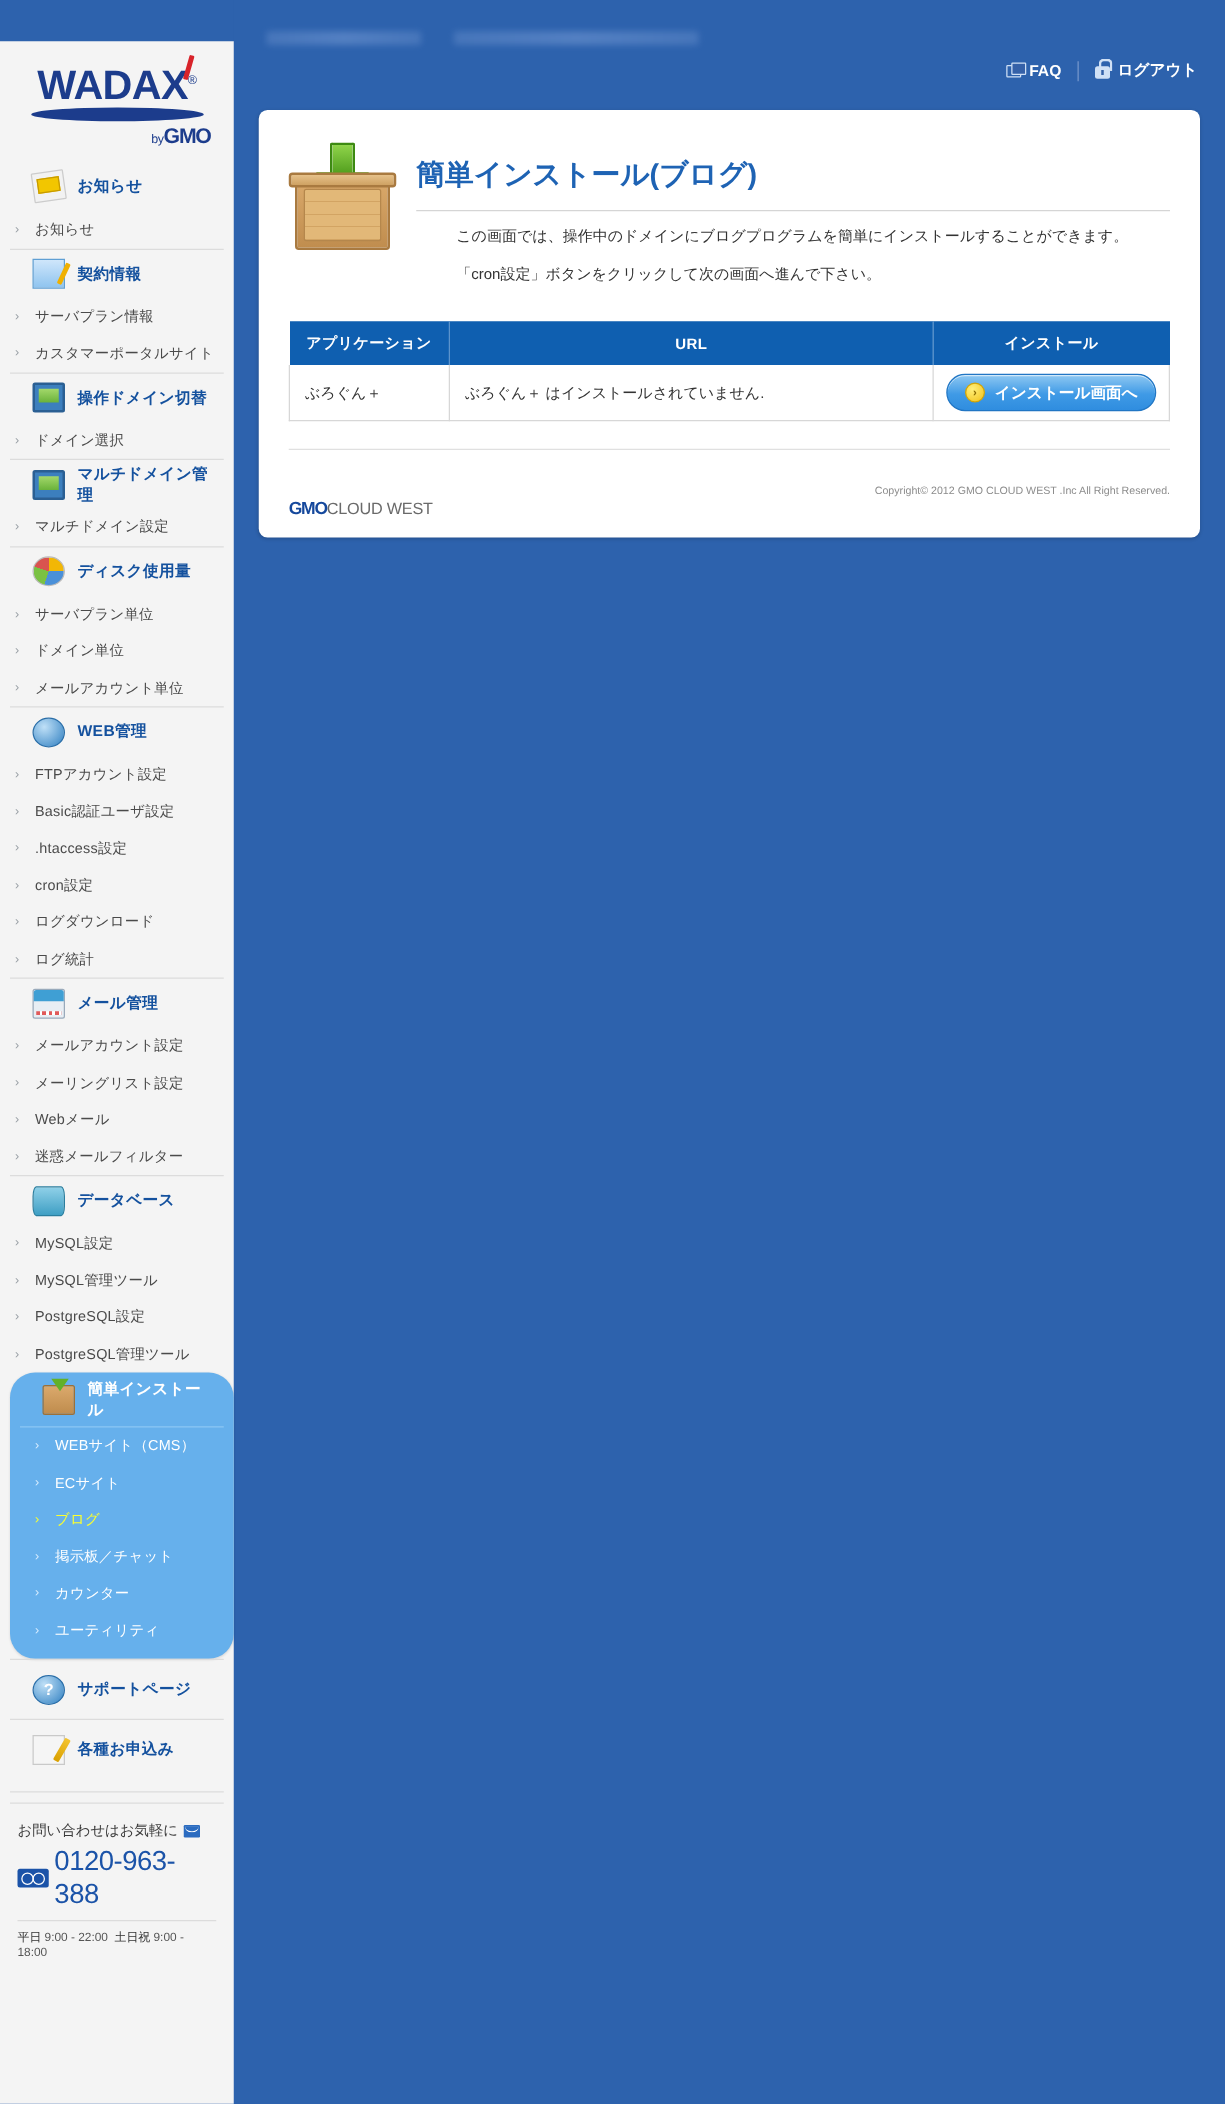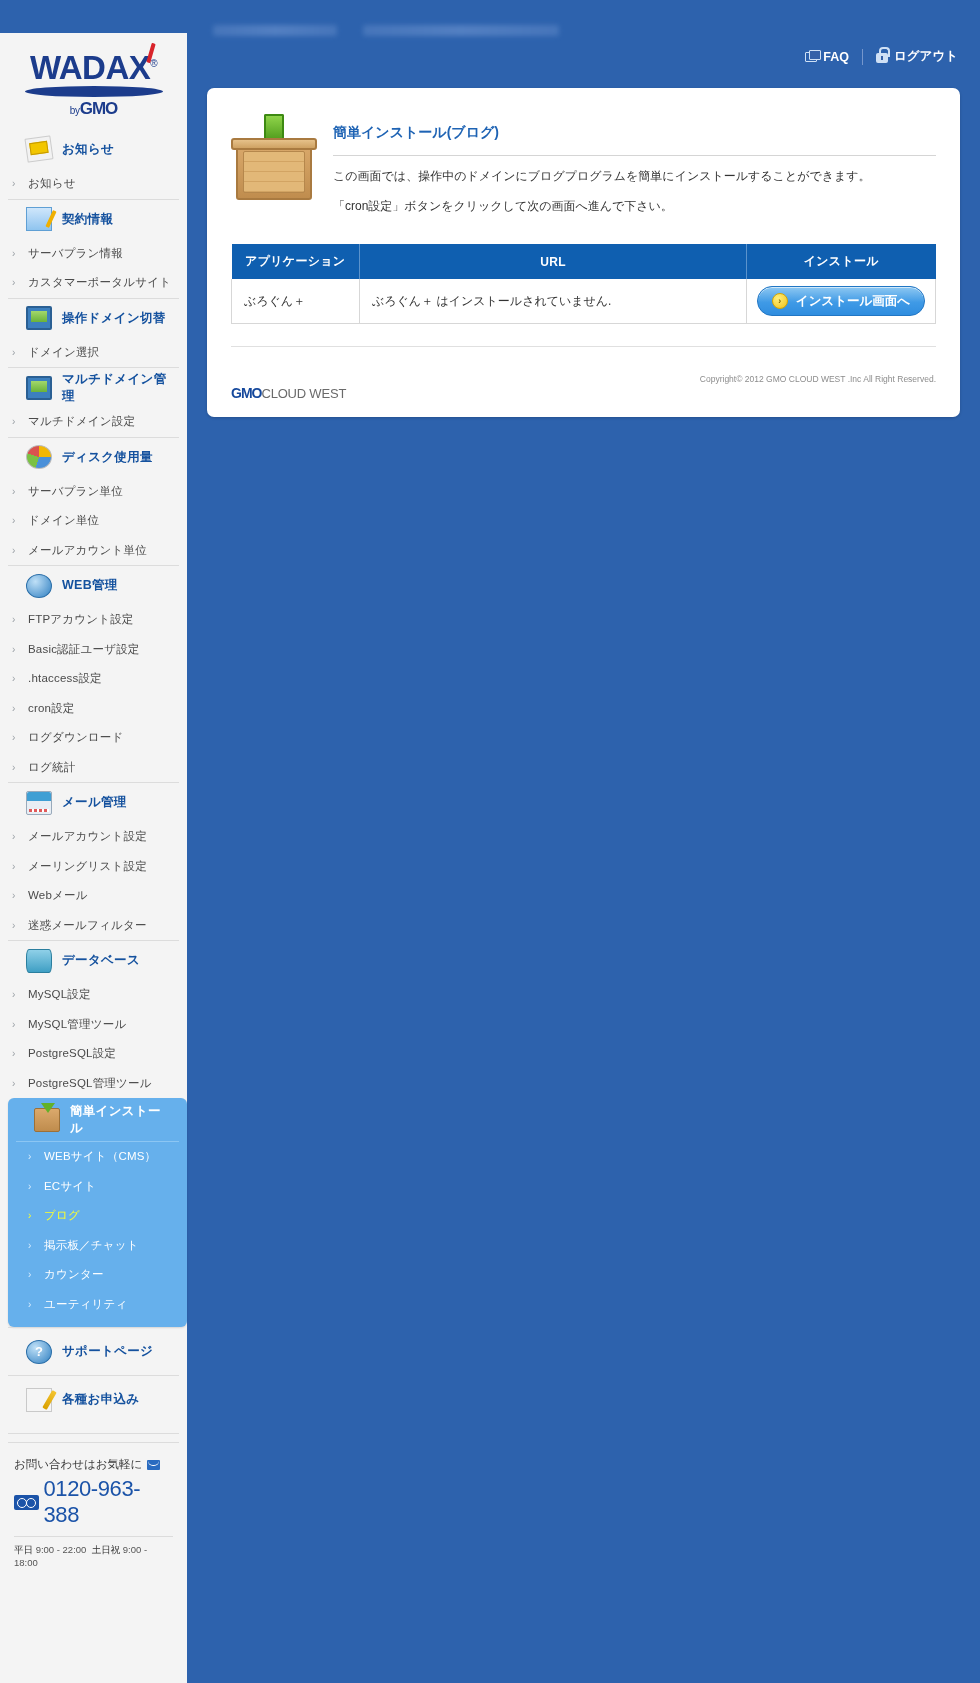--- a/index.html
+++ b/index.html
@@ -36,21 +36,21 @@
   .logo-slash {
     position: absolute; right: 16px; top: -4px;
     width: 4px; height: 20px; background: #d8232a;
     transform: rotate(16deg); border-radius: 1px;
   }
   .logo-swoosh {
     width: 138px; height: 11px; margin: 1px auto 2px auto;
     background: #1c3c8c;
     border-radius: 50%;
   }
-  .logo-by { font-size: 13px; color: #1c3c8c; font-weight: bold; letter-spacing: -0.3px; }
+  .logo-by { font-size: 13px; color: #1c3c8c; font-weight: bold; letter-spacing: -0.3px; text-align: right; }
   .logo-by .by { font-size: 10px; font-weight: normal; }
   .logo-by .gmo {
     font-size: 17px; font-weight: bold; letter-spacing: -1px;
   }
 
   .nav-group { position: relative; }
   .nav-group + .nav-group > .group-head { border-top: 1px solid #dcdcdc; align-items: center; }
   .group-head {
     display: flex; align-items: center;
     height: 40px; padding: 0 10px 0 18px;
@@ -71,21 +71,21 @@
     cursor: pointer;
   }
   .nav-item .chev {
     color: #9aa0a6; font-size: 10px; margin-right: 10px;
     margin-left: -14px; width: 6px;
   }
 
   
   .nav-group.active {
     background: #66b0ec;
-    border-radius: 6px;
+    border-radius: 20px;
     margin: 0 0 0 8px;
     width: 179px;
     padding-bottom: 8px;
     box-shadow: 0 1px 2px rgba(0,0,0,.12);
   }
   .nav-group.active > .group-head { border-top: none; margin: 0 8px; }
   .nav-group.active .group-head { border-bottom: 1px solid #8cc6f3; height: 44px; }
   .nav-group.active .gtitle { color: #ffffff; }
   .nav-group.active .nav-item { color: #ffffff; padding-left: 34px; }
   .nav-group.active .nav-item .chev { color: #d6ecff; }
@@ -234,25 +234,25 @@
     border-radius: 2px 2px 0 0;
   }
   .arrow-head {
     position: absolute; left: 0; top: 24px;
     width: 0; height: 0;
     border-left: 21px solid transparent; border-right: 21px solid transparent;
     border-top: 28px solid #62b128;
     filter: drop-shadow(0 0 0 #3d8a12);
   }
   .panel-title {
-    font-size: 14px; font-weight: bold; color: #1e63b4; letter-spacing: 0px;
+    font-size: 23px; font-weight: bold; color: #1e63b4; letter-spacing: 0px;
     padding-top: 18px;
   }
   .title-rule { border-bottom: 1px solid #d5d5d5; margin: 13px 0 12px 0; }
-  .panel-desc p { font-size: 12px; color: #333; line-height: 17px; margin-bottom: 13px; }
+  .panel-desc p { font-size: 12px; color: #333; line-height: 17px; margin-bottom: 13px; margin-left: 32px; }
 
   
   .tbl { width: 100%; border-collapse: collapse; margin-top: 16px; }
   .tbl th {
     background: #0f5fb0; color: #fff; font-size: 12px; font-weight: bold;
     padding: 9px 6px; border-right: 1px solid #5b93cc;
     letter-spacing: .3px;
   }
   .tbl th:last-child { border-right: none; }
   .tbl td {

